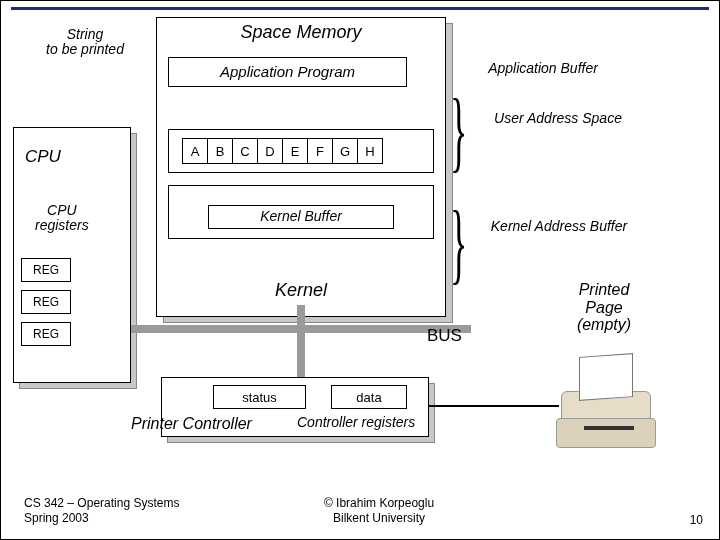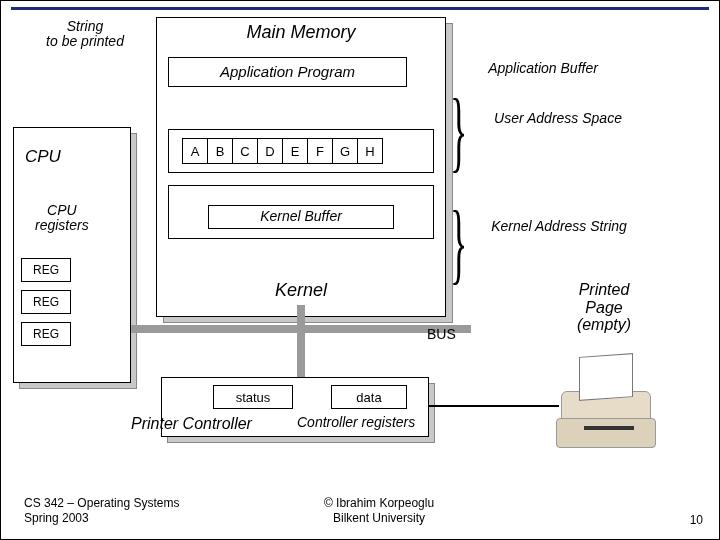--- a/index.html
+++ b/index.html
@@ -32,26 +32,26 @@
   .printer-body .top { width:90px; height:28px; background:#e6dcc8; border:1px solid #999; border-radius:6px 6px 0 0; }
   .printer-body .base { width:100px; height:30px; background:#dcd2bc; border:1px solid #999; border-radius:4px; margin-top:-1px; margin-left:-5px; }
   .printer-body .slot { width:50px; height:4px; background:#333; margin:-22px auto 0;}
   .printer-body .paper { position:absolute; width:54px; height:44px; background:#fff; border:1px solid #777; top:-36px; left:18px; transform:skewY(-4deg); }
 </style>
 </head>
 <body>
 
 <div class="top-border"></div>
 
-<div class="label" style="top:18px; left:34px; width:100px; white-space:pre;">String
+<div class="label" style="top:26px; left:34px; width:100px; white-space:pre;">String
 to be printed</div>
 
 <div class="shadow" style="top:22px; left:162px; width:290px; height:300px;"></div>
 <div class="box" style="top:16px; left:155px; width:290px; height:300px;"></div>
-<div class="label" style="top:22px; left:200px; width:200px; font-size:18px; font-style:italic;">Main Memory</div>
+<div class="label" style="top:22px; left:200px; width:200px; font-size:18px; font-style:italic;">Space Memory</div>
 
 <div class="box center" style="top:56px; left:167px; width:239px; height:30px;">
   <span class="label" style="position:static; font-size:15px;">Application Program</span>
 </div>
 <div class="label" style="top:60px; left:472px; width:140px;">Application Buffer</div>
 
 <div class="label" style="top:110px; left:472px; width:170px;">User Address Space</div>
 
 <div class="box" style="top:128px; left:167px; width:266px; height:44px;"></div>
 <div id="cells" class="cells" style="top:137px; left:181px;">
@@ -62,21 +62,21 @@
     <div class="cell">E</div>
     <div class="cell">F</div>
     <div class="cell">G</div>
     <div class="cell">H</div>
   </div>
 
 <div class="box" style="top:184px; left:167px; width:266px; height:54px;"></div>
 <div class="box center" style="top:204px; left:207px; width:186px; height:24px;">
   <span class="label" style="position:static;">Kernel Buffer</span>
 </div>
-<div class="label" style="top:218px; left:468px; width:180px;">Kernel Address String</div>
+<div class="label" style="top:218px; left:468px; width:180px;">Kernel Address Buffer</div>
 
 <div class="label" style="top:280px; left:250px; width:100px; font-size:18px; ">Kernel</div>
 
 <div class="brace" style="top:78px; left:436px;">}</div>
 <div class="brace" style="top:190px; left:436px;">}</div>
 
 <div class="shadow" style="top:132px; left:18px; width:118px; height:256px;"></div>
 <div class="box" style="top:126px; left:12px; width:118px; height:256px;"></div>
 <div class="label" style="top:147px; left:24px; font-size:17px; font-style:italic;">CPU</div>
 <div class="label" style="top:202px; left:34px; white-space:pre;">CPU
@@ -88,25 +88,25 @@
 <div class="box center" style="top:289px; left:20px; width:50px; height:24px;">
     <span style="font-size:12px;">REG</span>
   </div>
 <div class="box center" style="top:321px; left:20px; width:50px; height:24px;">
     <span style="font-size:12px;">REG</span>
   </div>
 
 <div class="bus" style="top:324px; left:130px; width:340px; height:8px;"></div>
 <div class="bus" style="top:304px; left:296px; width:8px; height:24px;"></div>
 <div class="bus" style="top:328px; left:296px; width:8px; height:50px;"></div>
-<div class="label" style="top:326px; left:426px; font-size:14px; font-style:normal;">BUS</div>
+<div class="label" style="top:326px; left:426px; font-size:17px; font-style:normal;">BUS</div>
 
 <div class="shadow" style="top:382px; left:166px; width:268px; height:60px;"></div>
 <div class="box" style="top:376px; left:160px; width:268px; height:60px;"></div>
-<div class="box center" style="top:384px; left:212px; width:80px; height:24px;">
+<div class="box center" style="top:384px; left:212px; width:93px; height:24px;">
     <span style="font-size:13px;">status</span>
   </div>
 <div class="box center" style="top:384px; left:330px; width:76px; height:24px;">
     <span style="font-size:13px;">data</span>
   </div>
 <div class="label" style="top:414px; left:130px; font-size:16px; font-style:italic;">Printer Controller</div>
 <div class="label" style="top:414px; left:296px; font-size:14px;">Controller registers</div>
 
 <div class="label" style="top:280px; left:558px; width:90px; white-space:pre; font-size:16px;">Printed
 Page

